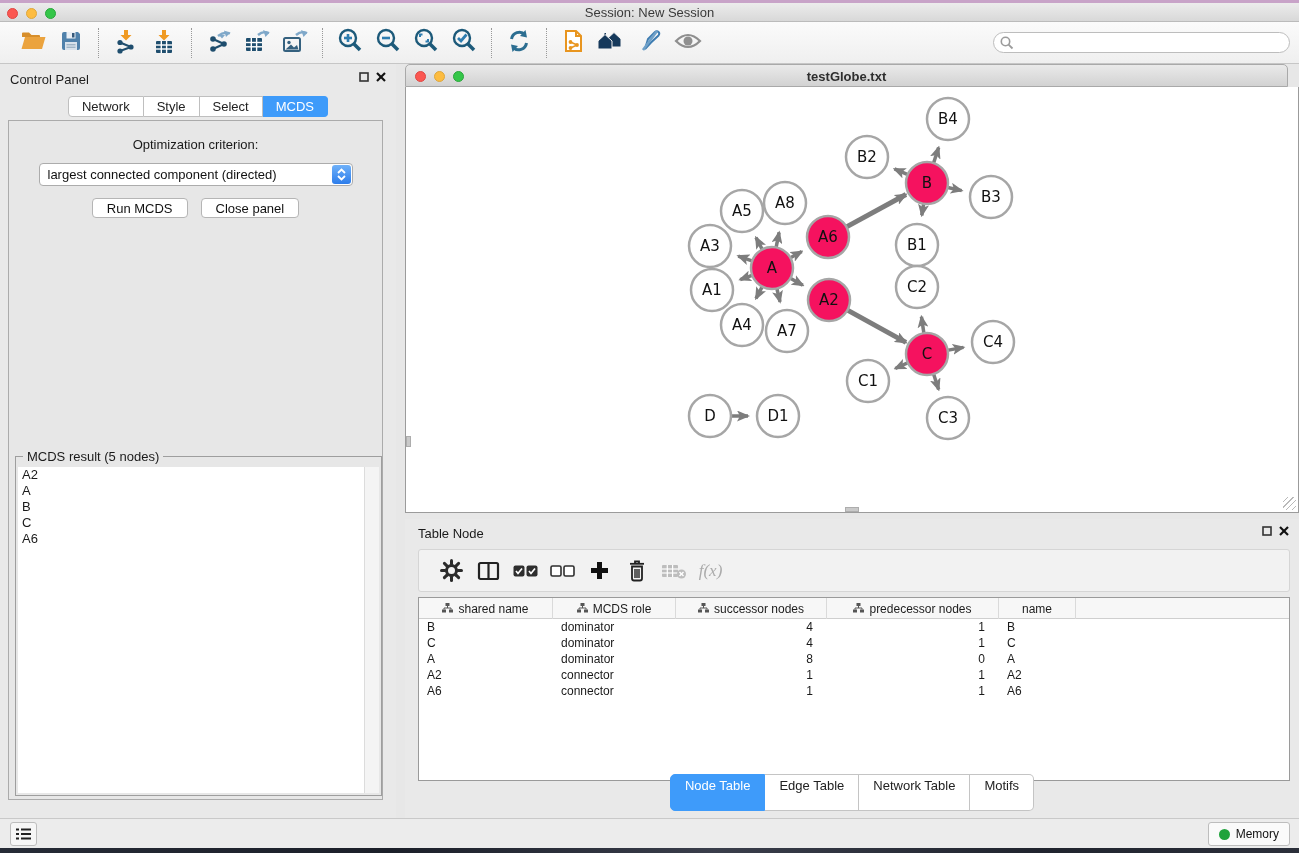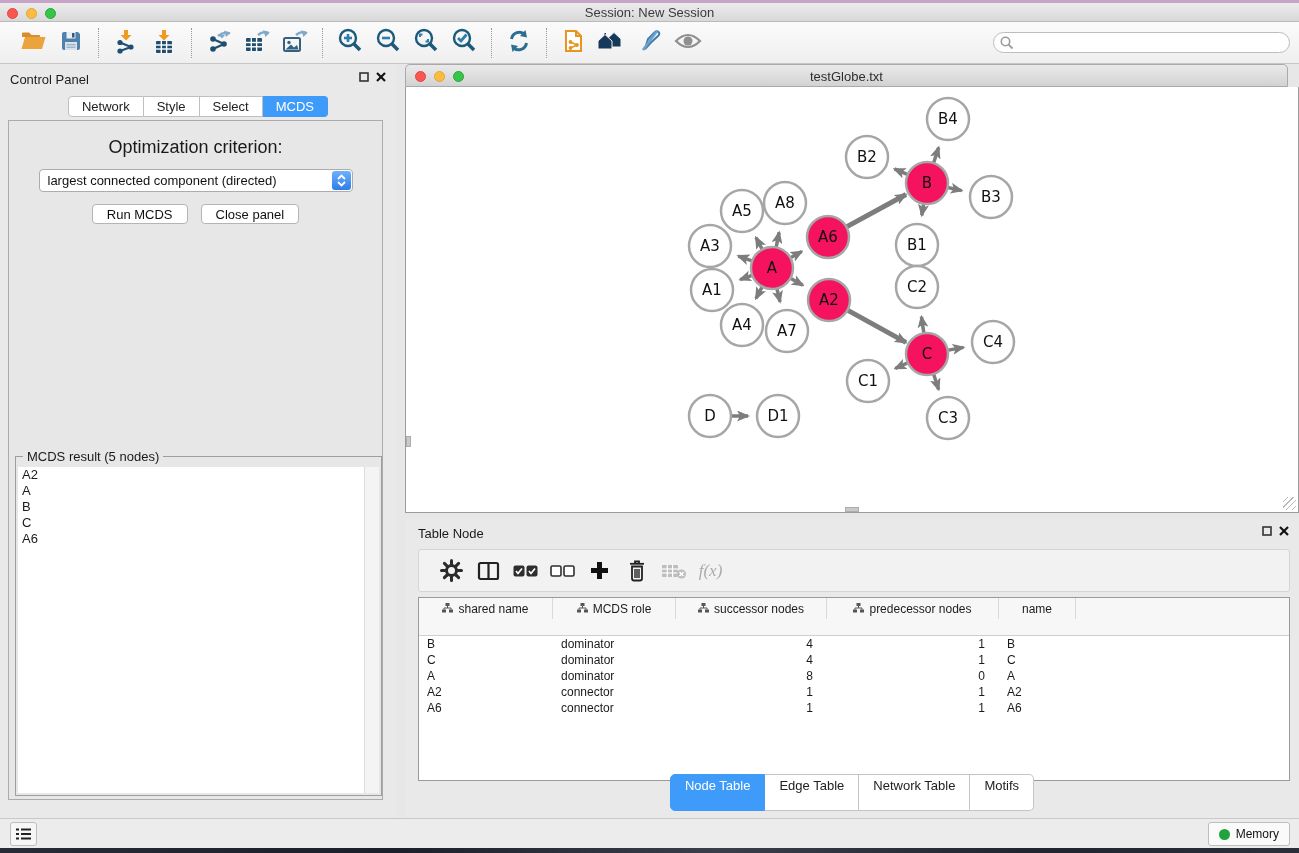--- a/index.html
+++ b/index.html
@@ -42,57 +42,57 @@
   #tp-icons { right:10px; top:7px; }
   .tabs-row { position:absolute; left:0; right:0; top:32px; display:flex; justify-content:center; }
   .seg { display:flex; }
   .seg .tab { height:21px; line-height:20px; padding:0 13px; background:#fff; border:1px solid #BFBFBF;
     border-left-width:0; font-size:13px; color:#222; cursor:default; }
   .seg .tab:first-child { border-left-width:1px; border-radius:4px 0 0 4px; }
   .seg .tab:last-child { border-radius:0 4px 4px 0; }
   .seg .tab.active { background:#3E9BFA; border-color:#3E9BFA; color:#fff; }
   #cp-box { position:absolute; left:8px; top:56px; width:375px; height:680px;
     background:#E7E7E7; border:1px solid #ABABAB; }
-  #opt-label { margin-top:16px; text-align:center; font-size:18px; }
+  #opt-label { margin-top:16px; text-align:center; font-size:13px; }
   #criterion-select { position:relative; margin:11px auto 0; width:314px; height:23px; background:#fff;
     border:1px solid #ACACAC; border-radius:4px; font-size:13px; line-height:21px; padding-left:8px; color:#111; }
   #criterion-stepper { position:absolute; right:1px; top:1px; width:19px; height:19px; border-radius:3px;
     background: linear-gradient(#6FB1F9,#2D7DEB); display:flex; flex-direction:column; align-items:center; justify-content:center; }
   .cp-buttons { margin-top:12px; display:flex; justify-content:center; gap:13px; }
   .push-btn { height:20px; padding:0 14px; background:#FFF; border:1px solid #B5B5B5; border-radius:4px;
     font-size:13px; color:#111; font-family:"Liberation Sans",sans-serif; }
   #mcds-group { position:absolute; left:6px; top:335px; width:367px; height:340px; border:1px solid #9E9E9E; }
   #mcds-legend { position:absolute; left:7px; top:-8px; background:#E7E7E7; padding:0 4px; font-size:13px; }
   #mcds-list { position:absolute; left:2px; right:17px; top:10px; bottom:2px; background:#fff; overflow:hidden; }
   #mcds-scroll { position:absolute; right:2px; top:10px; bottom:2px; width:15px; background:#F4F4F4; border-left:1px solid #DCDCDC; }
   #mcds-list .item { font-size:13px; line-height:16px; padding-left:4px; }
 
   
   #net-window { left:405px; top:64px; width:894px; height:449px; }
   #net-titlebar { position:absolute; left:0; top:0; right:11px; height:23px;
-    background:linear-gradient(#EAEAEA,#D2D2D2); border:1px solid #A9A9A9; border-radius:5px 5px 0 0; }
+    background:linear-gradient(#EAEAEA,#D2D2D2); border:1px solid #A9A9A9; border-radius:5px 5px 0 0;font-weight:bold; }
   #net-titlebar .lights { left:9px; top:6px; }
   #net-titlebar .title { position:absolute; left:0; right:0; top:4px; text-align:center; font-size:13px; color:#2e2e2e; }
   #net-canvas { position:absolute; left:0; top:23px; right:0; bottom:0; background:#fff; border:1px solid #9B9B9B; border-top:none; }
   #net-canvas svg { display:block; }
   #net-resize-grip { position:absolute; right:2px; bottom:2px; width:13px; height:13px;
     background: repeating-linear-gradient(135deg, transparent 0 3px, #B9B9B9 3px 4px); }
   #net-vthumb { position:absolute; left:0; top:349px; width:5px; height:11px; background:#C9C9C9; border:1px solid #ADADAD; }
   #net-hthumb { position:absolute; left:439px; bottom:0; width:14px; height:5px; background:#C9C9C9; border:1px solid #ADADAD; }
 
   
   #table-panel { left:405px; top:519px; width:894px; height:299px; background:#E9E9E9; }
   #tp-title { position:absolute; left:13px; top:7px; font-size:13px; }
   #tp-toolbar { position:absolute; left:13px; right:9px; top:30px; height:43px; background:#F2F2F2;
     border:1px solid #D5D5D5; border-radius:3px; display:flex; align-items:center; padding-left:14px; gap:0; }
   .tpt-btn { width:37px; height:34px; display:flex; align-items:center; justify-content:center; flex:0 0 auto; }
   .fx-label { font-family:"Liberation Serif", serif; font-style:italic; font-size:17px; color:#ABABAB; }
   #data-table { position:absolute; left:13px; right:9px; top:78px; bottom:37px; background:#fff; border:1px solid #9A9A9A; overflow:hidden; }
   .tgrid { display:grid; grid-template-columns:134px 123px 151px 172px 77px 1fr; }
-  #table-head { background:#F7F7F7; border-bottom:1px solid #CFCFCF; height:38px; }
+  #table-head { background:#F7F7F7; border-bottom:1px solid #CFCFCF; height:21px; }
   #table-head .hcell { display:flex; align-items:center; justify-content:center; gap:5px; font-size:12px; color:#1c1c1c;
     border-right:1px solid #DADADA; height:21px; }
   #table-body .row { height:16px; }
   #table-body .cell { font-size:12px; line-height:16px; white-space:nowrap; overflow:hidden; }
   .cell.al { padding-left:8px; text-align:left; }
   .cell.ar { padding-right:14px; text-align:right; }
   #bottom-tabs { position:absolute; left:0; right:0; bottom:7px; display:flex; justify-content:center; }
   .seg .tab2 { height:37px; line-height:21px; padding:0 14px; background:#fff; border:1px solid #C4C4C4;
     border-left-width:0; font-size:13px; color:#222; }
   .seg .tab2:first-child { border-left-width:1px; border-radius:5px 0 0 5px; }

